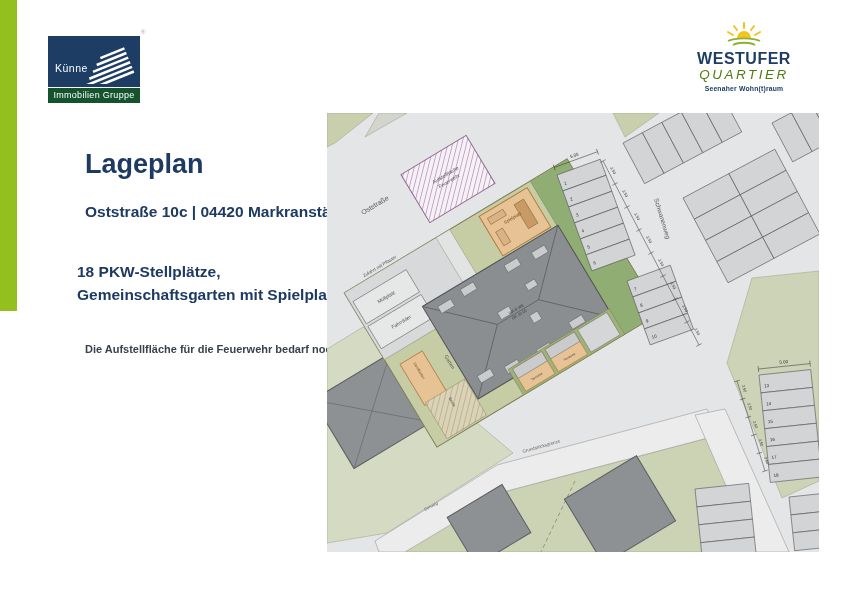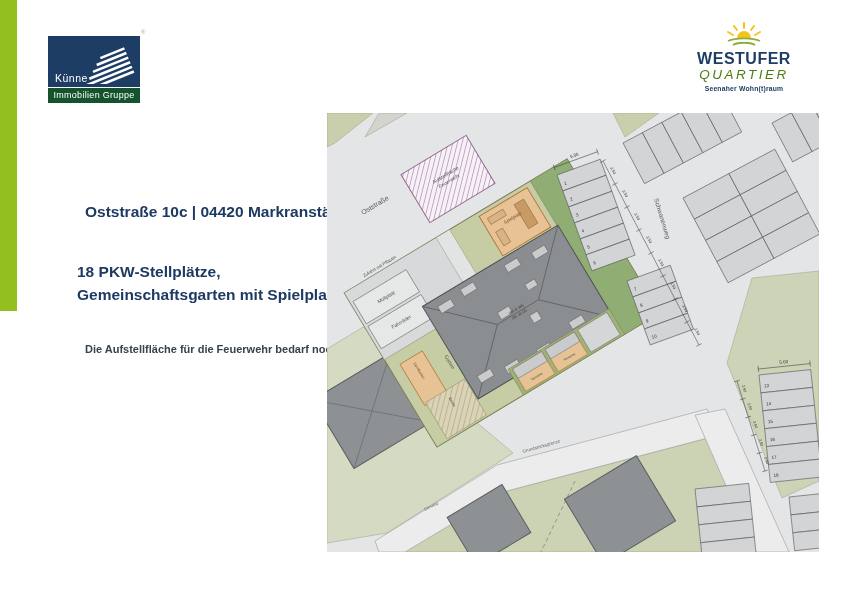--- a/index.html
+++ b/index.html
@@ -3,21 +3,21 @@
 <meta charset="utf-8">
 <style>
   html,body{margin:0;padding:0;background:#ffffff;}
   .page{position:relative;width:842px;height:595px;background:#ffffff;overflow:hidden;
         font-family:"Liberation Sans",sans-serif;}
   .green-bar{position:absolute;left:0;top:0;width:17px;height:311px;background:#93c01f;}
 
   
   .kuenne{position:absolute;left:48px;top:36px;width:92px;height:67px;}
   .kuenne .box{position:absolute;left:0;top:0;width:92px;height:51px;background:#1e3d64;}
-  .kuenne .box .name{position:absolute;left:7px;bottom:3px;color:#ffffff;font-size:10.5px;
+  .kuenne .box .name{position:absolute;left:7px;bottom:13px;color:#ffffff;font-size:10.5px;
         letter-spacing:.5px;}
   .kuenne .band{position:absolute;left:0;top:52px;width:92px;height:15px;background:#14532d;
         color:#ffffff;font-size:9px;text-align:center;line-height:15px;letter-spacing:.3px;}
   .kuenne .reg{position:absolute;left:93px;top:-7px;font-size:6px;color:#9aa7b5;}
 
   
   .westufer{position:absolute;left:692px;top:20px;width:104px;text-align:center;}
   .westufer .l1{font-size:16px;font-weight:bold;color:#1e3d64;letter-spacing:.5px;line-height:1.05;}
   .westufer .l2{font-size:13.5px;font-style:italic;color:#4d7c0f;letter-spacing:2.5px;line-height:1.1;}
   .westufer .tag{font-size:6.8px;font-weight:bold;color:#1e3d64;margin-top:2px;letter-spacing:.2px;}
@@ -69,20 +69,21 @@
         <line x1="32" y1="15" x2="37" y2="12"></line>
       </g>
       <path d="M5,21 C12,17.5 30,17.5 37,21" fill="none" stroke="#8fae3a" stroke-width="1.8"></path>
       <path d="M10,25 C15,22 27,22 32,25" fill="none" stroke="#8fae3a" stroke-width="1.8"></path>
     </svg>
     <div class="l1">WESTUFER</div>
     <div class="l2">QUARTIER</div>
     <div class="tag">Seenaher Wohn(t)raum</div>
   </div>
 
+  <div class="title">Lageplan</div>
   <div class="block1">
     <div>Oststraße 10c | 04420 Markranstädt</div>
   </div>
   <div class="block2">
     <div>18 PKW-Stellplätze,</div>
     <div>Gemeinschaftsgarten mit Spielplatz</div>
   </div>
   <div class="note">
     <div>Die Aufstellfläche für die Feuerwehr bedarf noch</div>
   </div>

